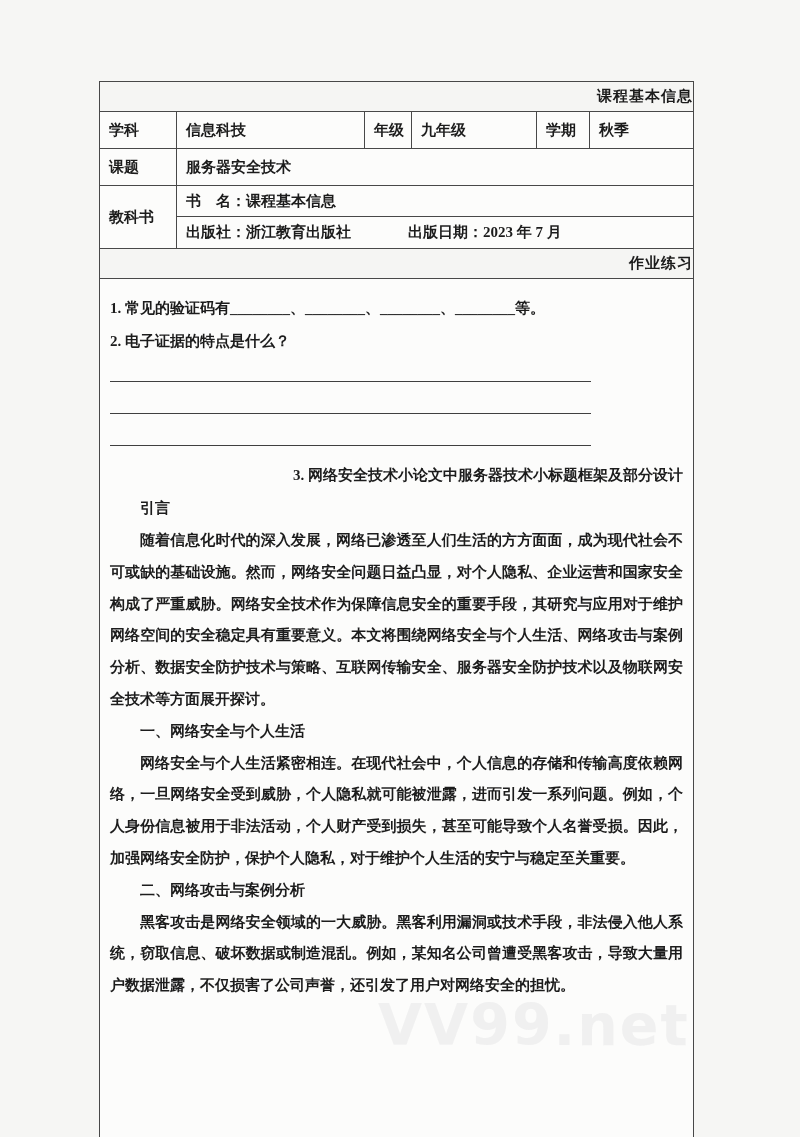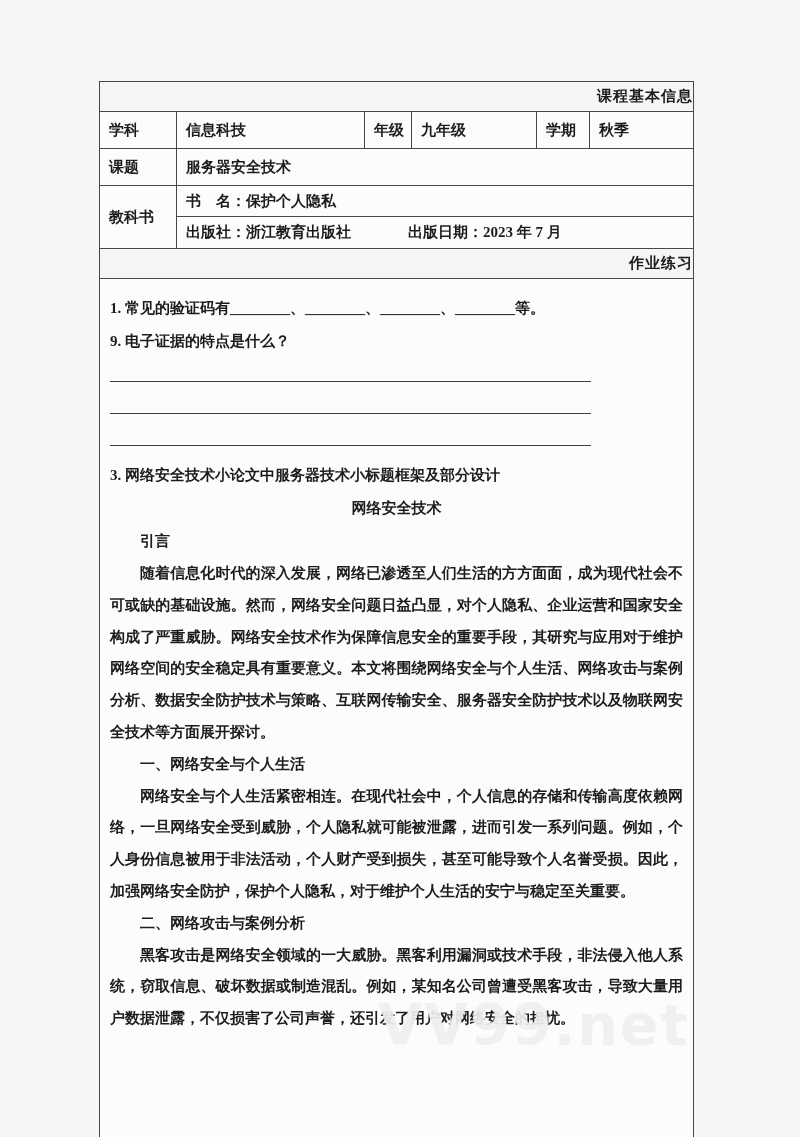--- a/index.html
+++ b/index.html
@@ -38,21 +38,21 @@
   .tb-content { flex: 1; display: flex; flex-direction: column; }
   .tb-sub {
     height: 31px; display: flex; align-items: center;
     padding-left: 9px; font-size: 15px;
   }
   .tb-sub.first { border-bottom: 1px solid #484848; }
   .pub-date { margin-left: 57px; }
   .body-cell { padding: 6px 10px 0 10px; font-size: 15px; }
   .q { line-height: 33px; }
   .q1 { margin-top: 7px; }
-  .q3 { margin-top: 13px; }
+  .q3 { margin-top: 13px; text-align: right; }
   .answer-line {
     height: 32px; width: 84%;
     border-bottom: 1px solid #3f3f3f;
   }
   .answer-line.firstline { height: 24px; }
   .essay-title { text-align: center; line-height: 33px; }
   .intro-h { text-indent: 2em; line-height: 33px; }
   .para { text-indent: 2em; text-align: justify; line-height: 31.8px; }
   .sec-h { text-indent: 2em; line-height: 31.8px; }
   .watermark {
@@ -84,43 +84,42 @@
     </div>
 
     <div class="row topic-row">
       <div class="cell w-lab1">课题</div>
       <div class="cell grow no-br">服务器安全技术</div>
     </div>
 
     <div class="row textbook-row">
       <div class="cell tb-label">教科书</div>
       <div class="tb-content">
-        <div class="tb-sub first">书　名：保护个人隐私</div>
+        <div class="tb-sub first">书　名：课程基本信息</div>
         <div class="tb-sub">
           <span>出版社：浙江教育出版社</span>
           <span class="pub-date">出版日期：2023 年 7 月</span>
         </div>
       </div>
     </div>
 
     <div class="row header">
       <span>作业练习</span>
     </div>
 
     <div class="body-cell">
       <p class="q q1">1. 常见的验证码有________、________、________、________等。</p>
-      <p class="q">9. 电子证据的特点是什么？</p>
+      <p class="q">2. 电子证据的特点是什么？</p>
 
       <div class="answer-line firstline"></div>
       <div class="answer-line"></div>
       <div class="answer-line"></div>
 
       <p class="q q3">3. 网络安全技术小论文中服务器技术小标题框架及部分设计</p>
 
-      <p class="essay-title">网络安全技术</p>
       <p class="intro-h">引言</p>
 
       <p class="para">随着信息化时代的深入发展，网络已渗透至人们生活的方方面面，成为现代社会不可或缺的基础设施。然而，网络安全问题日益凸显，对个人隐私、企业运营和国家安全构成了严重威胁。网络安全技术作为保障信息安全的重要手段，其研究与应用对于维护网络空间的安全稳定具有重要意义。本文将围绕网络安全与个人生活、网络攻击与案例分析、数据安全防护技术与策略、互联网传输安全、服务器安全防护技术以及物联网安全技术等方面展开探讨。</p>
       <p class="sec-h">一、网络安全与个人生活</p>
       <p class="para">网络安全与个人生活紧密相连。在现代社会中，个人信息的存储和传输高度依赖网络，一旦网络安全受到威胁，个人隐私就可能被泄露，进而引发一系列问题。例如，个人身份信息被用于非法活动，个人财产受到损失，甚至可能导致个人名誉受损。因此，加强网络安全防护，保护个人隐私，对于维护个人生活的安宁与稳定至关重要。</p>
       <p class="sec-h">二、网络攻击与案例分析</p>
       <p class="para">黑客攻击是网络安全领域的一大威胁。黑客利用漏洞或技术手段，非法侵入他人系统，窃取信息、破坏数据或制造混乱。例如，某知名公司曾遭受黑客攻击，导致大量用户数据泄露，不仅损害了公司声誉，还引发了用户对网络安全的担忧。</p>
     </div>
 
   </div>

